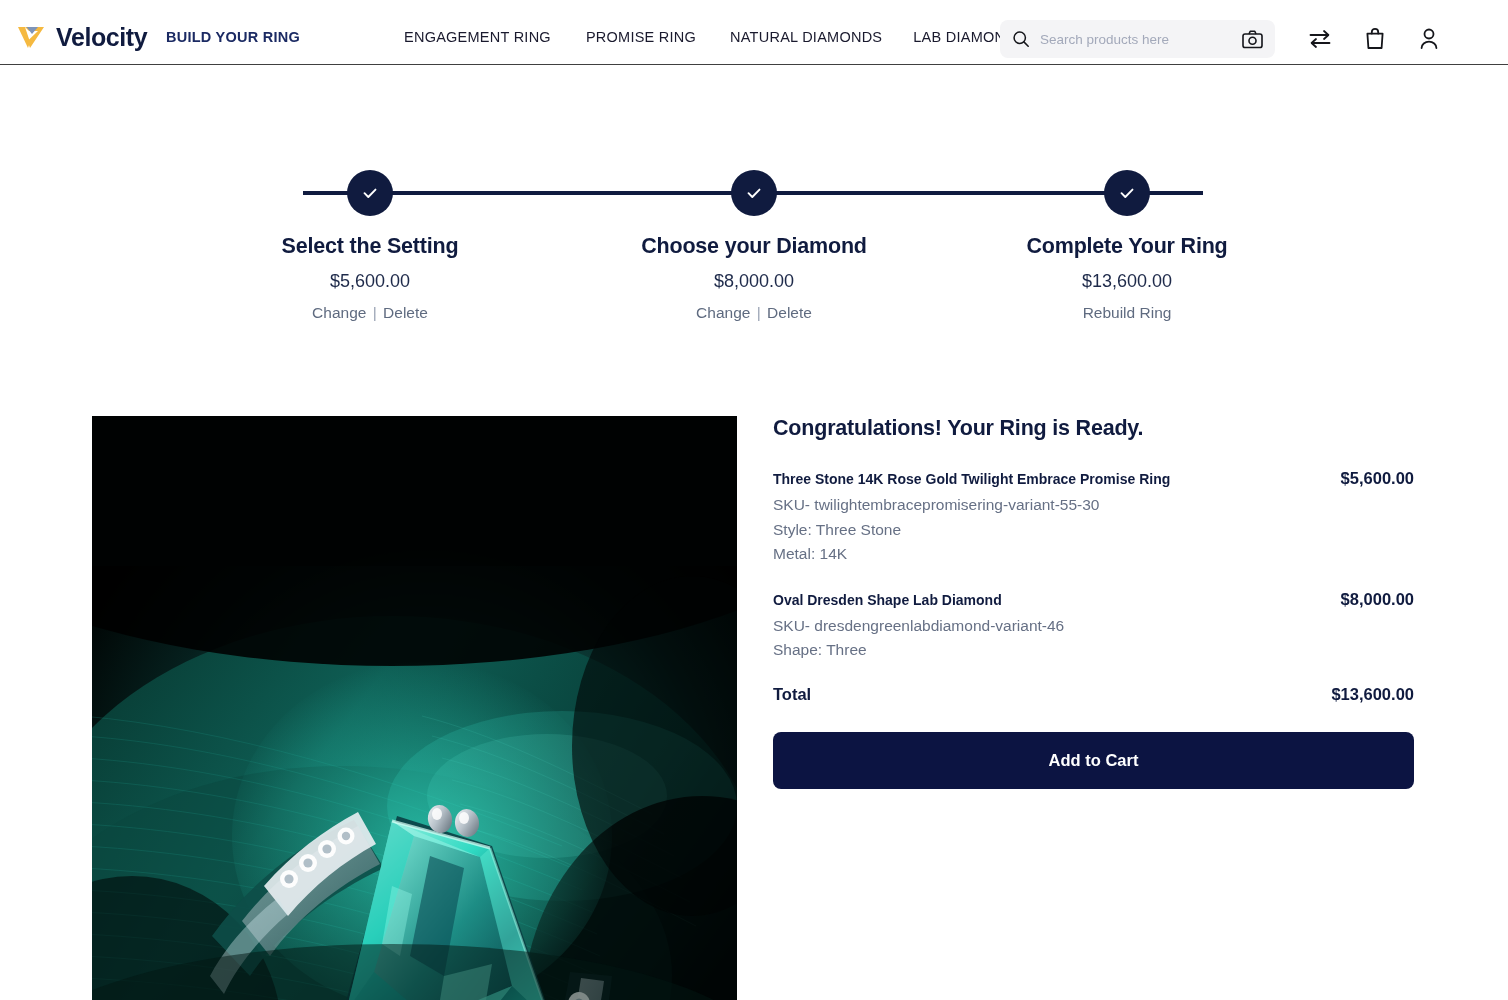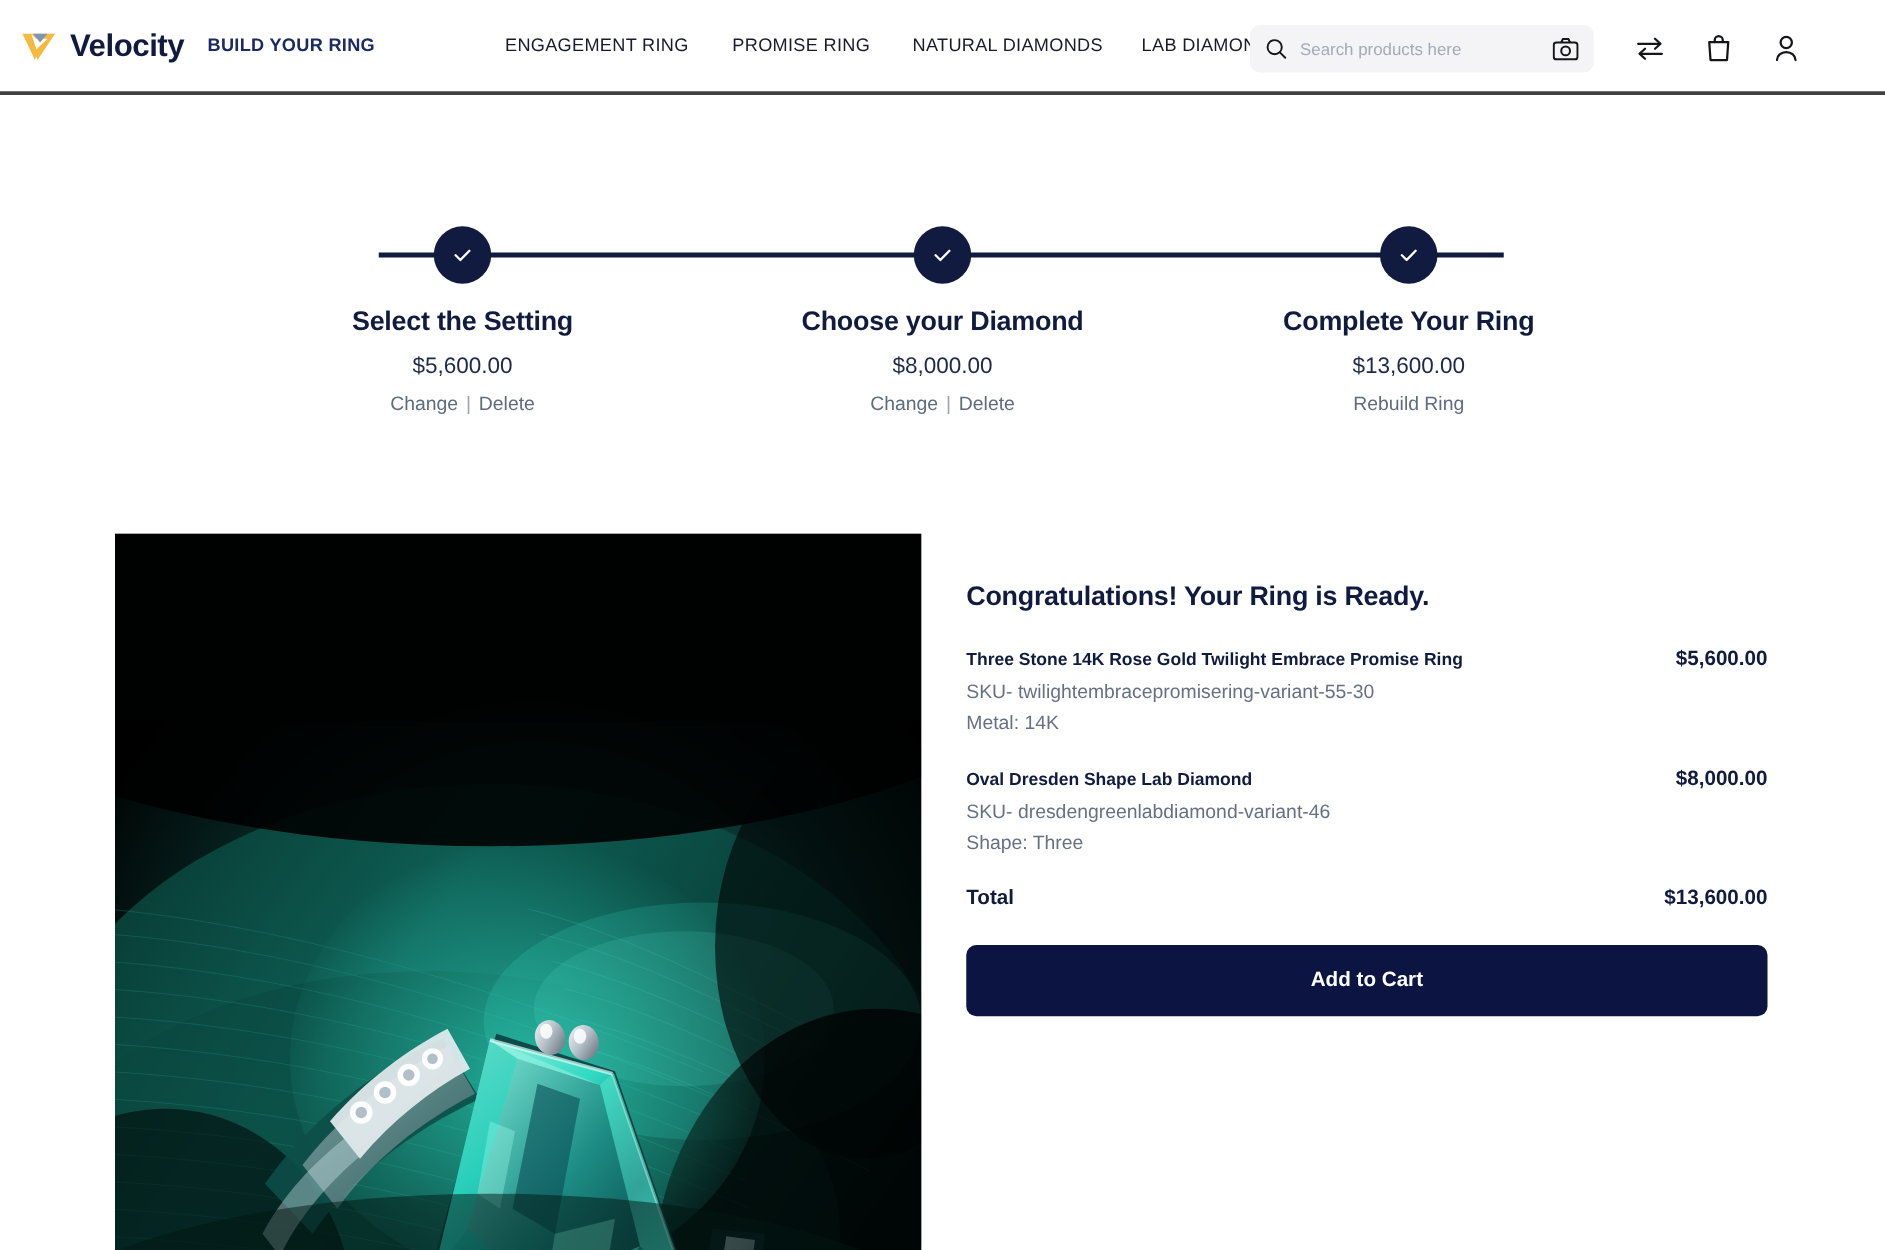--- a/index.html
+++ b/index.html
@@ -9,24 +9,24 @@
     height: 1000px;
     overflow: hidden;
     background: #ffffff;
     font-family: "Liberation Sans", sans-serif;
     color: #0f1f45;
   }
 
   
   .header {
     position: relative;
-    height: 76px;
+    height: 65px;
     width: 1508px;
     background: #ffffff;
-    border-bottom: 3px solid #404040;
+    border-bottom: 1px solid #404040;
     display: flex;
     align-items: center;
   }
 
   .brand {
     position: absolute;
     left: 16px;
     top: 20px;
     display: flex;
     align-items: center;
@@ -162,21 +162,20 @@
     overflow: hidden;
     background: #000;
   }
   .product-photo svg { display: block; width: 645px; height: 649px; }
 
   .details {
     position: absolute;
     left: 773px;
     top: 126px;
     width: 641px;
-    margin-top: 38px;
   }
 
   .congrats {
     font-size: 21.5px;
     font-weight: bold;
     color: #101b3f;
     letter-spacing: -0.2px;
   }
 
   .line-item { margin-top: 28px; }
@@ -510,20 +509,21 @@
   <div class="details">
 
     <div class="congrats">Congratulations! Your Ring is Ready.</div>
 
     <div class="line-item">
       <div class="li-head">
         <span class="li-name">Three Stone 14K Rose Gold Twilight Embrace Promise Ring</span>
         <span class="li-price">$5,600.00</span>
       </div>
       <div class="li-meta">SKU- twilightembracepromisering-variant-55-30</div>
+      <div class="li-meta">Style: Three Stone</div>
       <div class="li-meta">Metal: 14K</div>
     </div>
 
     <div class="line-item">
       <div class="li-head">
         <span class="li-name">Oval Dresden Shape Lab Diamond</span>
         <span class="li-price">$8,000.00</span>
       </div>
       <div class="li-meta">SKU- dresdengreenlabdiamond-variant-46</div>
       <div class="li-meta">Shape: Three</div>

